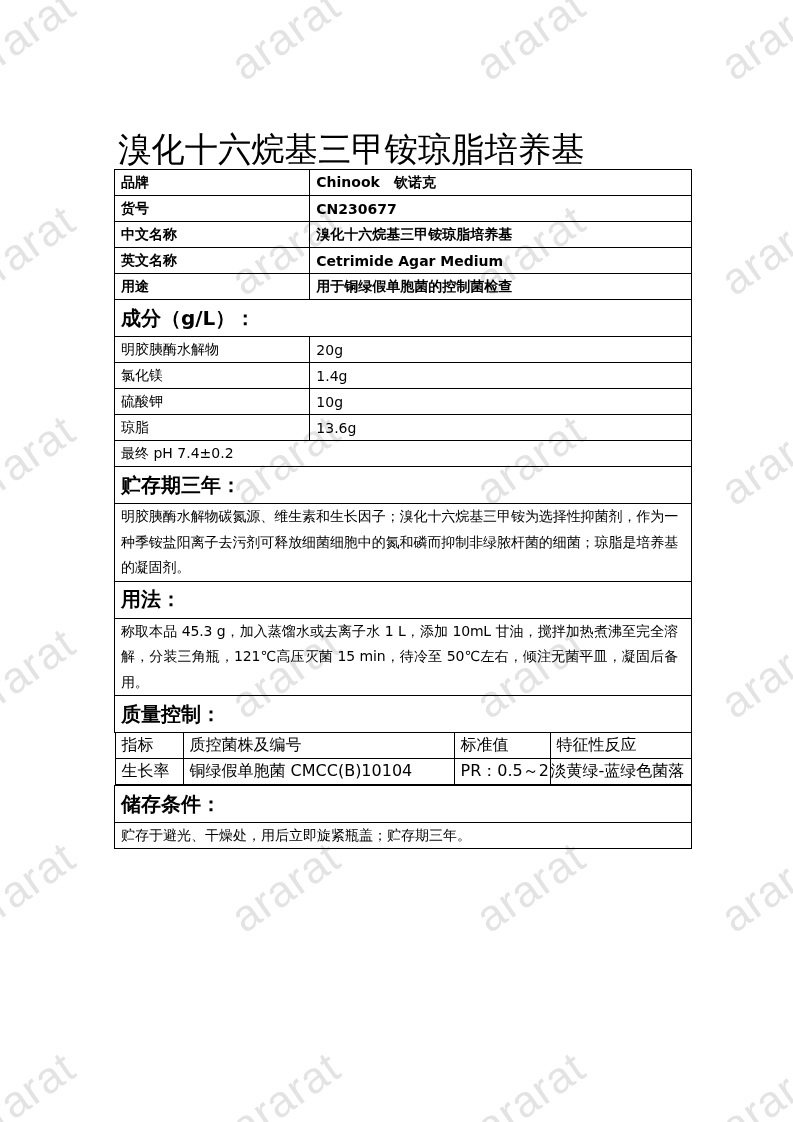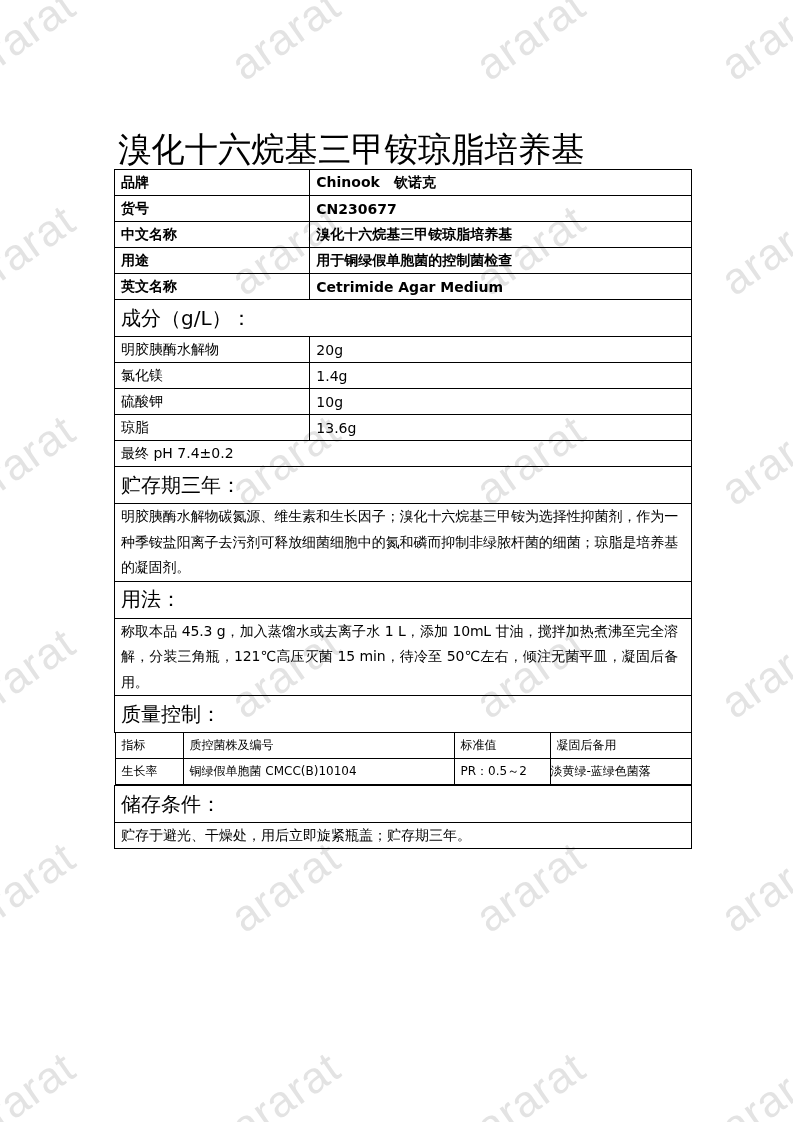--- a/index.html
+++ b/index.html
@@ -18,27 +18,27 @@
     letter-spacing: 0px; z-index: 1; white-space: nowrap; transform: scaleX(0.98); transform-origin: left;
   }
   .sheet {
     position: absolute; left: 114px; top: 169px; width: 576px; border-collapse: collapse; z-index: 1;
   }
   .sheet td {
     border: 1px solid #000; padding: 0 6px; font-size: 14px; height: 25px; vertical-align: middle;
     white-space: nowrap; overflow: hidden;
   }
   .sheet td.bold { font-weight: bold; }
-  .sheet tr.section td { height: 36px; font-size: 20px; font-weight: normal; padding-left: 6px; }
+  .sheet tr.section td { height: 36px; font-size: 20px; font-weight: bold; padding-left: 6px; }
   .sheet td.para {
     white-space: normal; line-height: 25.5px; padding: 0 13px 0 6px; font-size: 14px; letter-spacing: -0.2px;
     text-align: justify;
   }
   .qc { width: 576px; border-collapse: collapse; table-layout: fixed; }
-  .qc td { border: 1px solid #000; height: 25px; padding: 0 6px; font-size: 12px; white-space: nowrap; overflow: hidden; }
+  .qc td { border: 1px solid #000; height: 25px; padding: 0 6px; font-size: 16px; white-space: nowrap; overflow: hidden; }
   td.nest { padding: 0; border: none; }
 </style>
 </head>
 <body>
 
 <div class="watermark-layer">
   <div class="wm" style="left:-40px;top:10px">ararat</div>
   <div class="wm" style="left:225px;top:10px">ararat</div>
   <div class="wm" style="left:470px;top:10px">ararat</div>
   <div class="wm" style="left:715px;top:10px">ararat</div>
@@ -84,26 +84,26 @@
   </tr>
   <tr>
     <td class="bold">货号</td>
     <td class="bold">CN230677</td>
   </tr>
   <tr>
     <td class="bold">中文名称</td>
     <td class="bold">溴化十六烷基三甲铵琼脂培养基</td>
   </tr>
   <tr>
+    <td class="bold">英文名称</td>
+    <td class="bold">Cetrimide Agar Medium</td>
+  </tr>
+  <tr>
     <td class="bold">用途</td>
     <td class="bold">用于铜绿假单胞菌的控制菌检查</td>
-  </tr>
-  <tr>
-    <td class="bold">英文名称</td>
-    <td class="bold">Cetrimide Agar Medium</td>
   </tr>
 
   <tr class="section">
     <td colspan="2">成分（g/L）：</td>
   </tr>
   <tr>
     <td>明胶胰酶水解物</td>
     <td>20g</td>
   </tr>
   <tr>
@@ -146,21 +146,21 @@
               <col style="width:68px">
               <col style="width:271px">
               <col style="width:96px">
               <col style="width:141px">
             </colgroup>
         <tbody>
               <tr>
           <td style="border-top:none;border-left:1px solid #000">指标</td>
           <td style="border-top:none">质控菌株及编号</td>
           <td style="border-top:none">标准值</td>
-          <td style="border-top:none">凝固后备用</td>
+          <td style="border-top:none">特征性反应</td>
         </tr>
         <tr>
           <td>生长率</td>
           <td>铜绿假单胞菌 CMCC(B)10104</td>
           <td>PR：0.5～2</td>
           <td style="padding-left:0">淡黄绿-蓝绿色菌落</td>
         </tr>
       </tbody>
           </table>
     </td>

